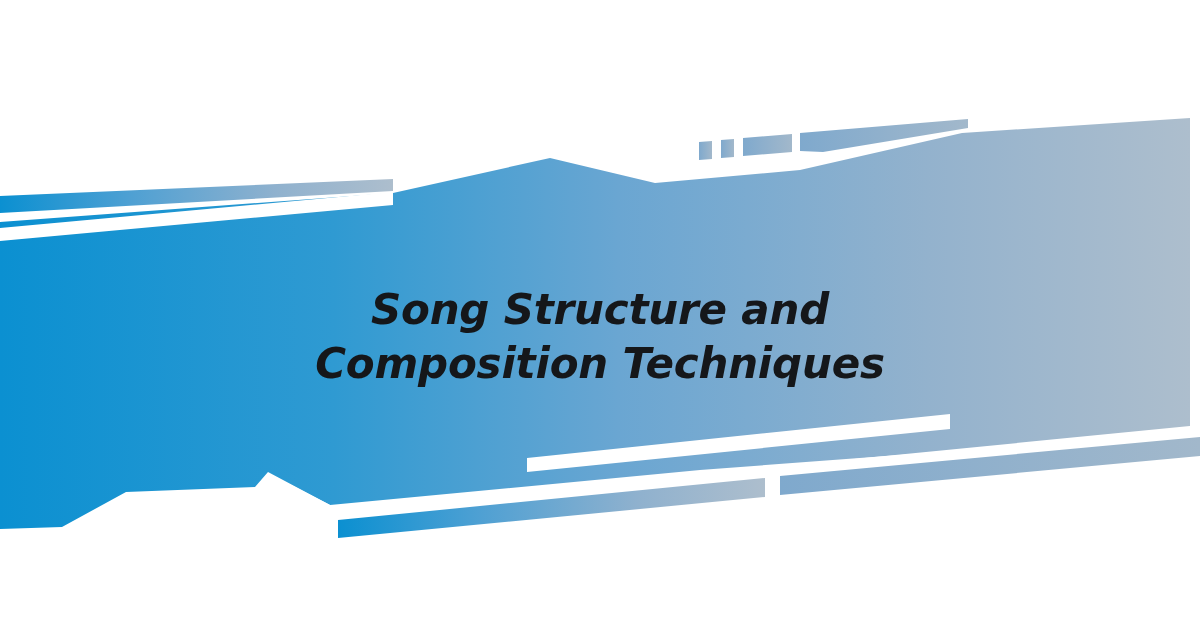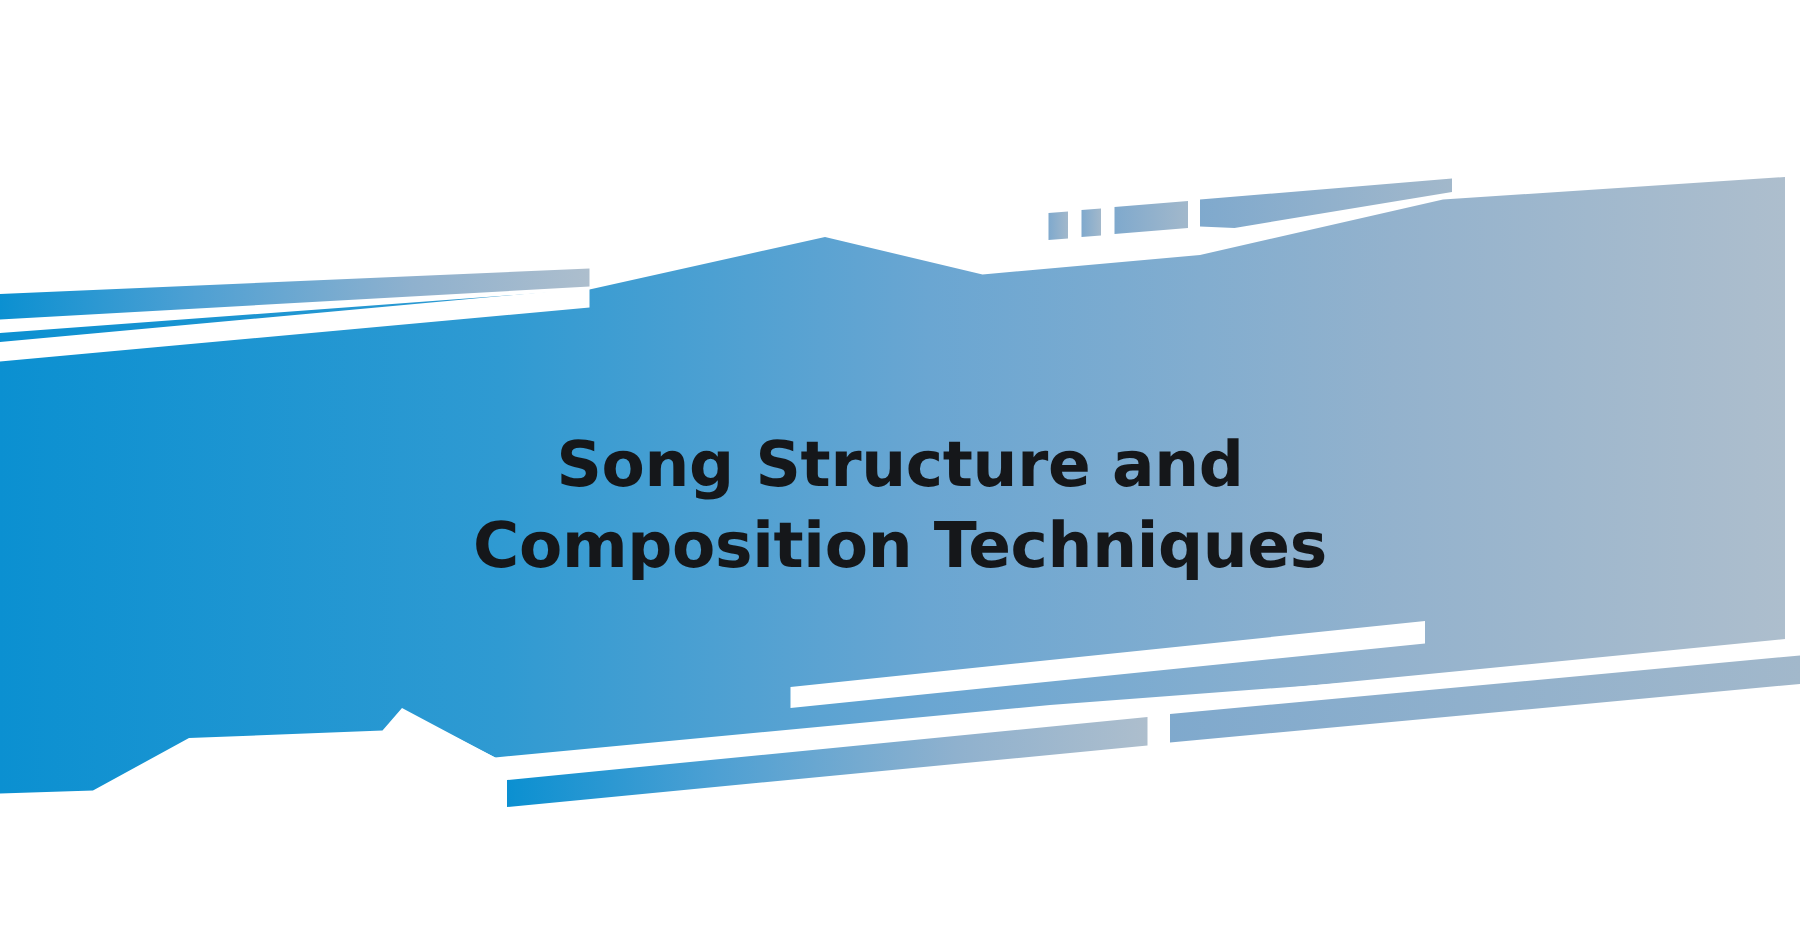--- a/index.html
+++ b/index.html
@@ -30,20 +30,21 @@
   }
   #title{
     display:inline-block;
     max-width:640px;
     font-size:42px;
     line-height:1.28;
     font-weight:bold;
     color:#15171a;
     letter-spacing:-0.2px;
     white-space:pre-line;
+    font-style:italic;
   }
 </style>
 </head>
 <body>
 
 <div id="banner">
 
   <svg id="art" viewBox="0 0 1200 630" width="1200" height="630" xmlns="http://www.w3.org/2000/svg">
     <defs>
       <linearGradient id="blueGrad" x1="0" y1="0" x2="1" y2="0">

